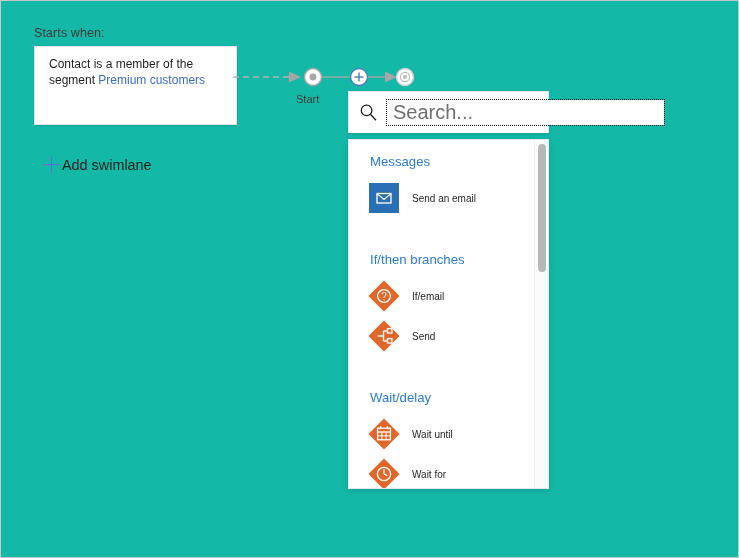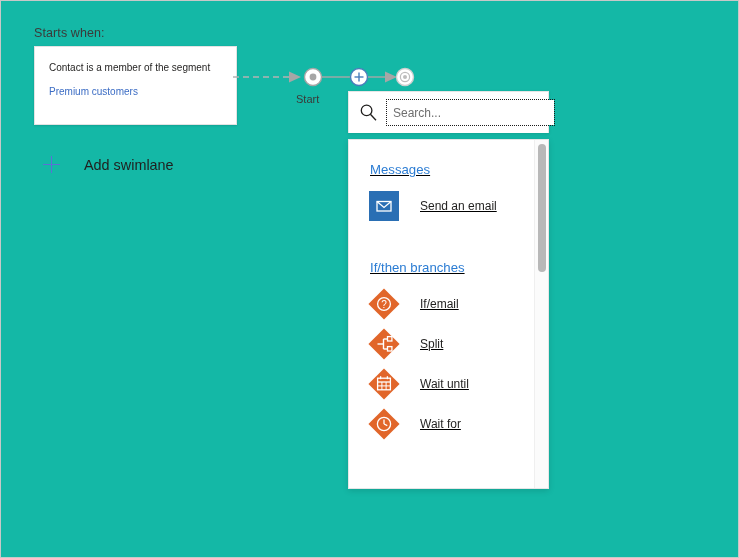--- a/index.html
+++ b/index.html
@@ -41,36 +41,36 @@
     box-sizing: border-box;
     background: #ffffff;
     border: 1px solid #e3e3e3;
     box-shadow: 0 1px 2px rgba(0,0,0,0.10), 0 0 1px rgba(0,0,0,0.08);
   }
   .trigger-text {
     position: absolute;
     left: 14px;
     top: 9px;
     right: 9px;
-    font-size: 10px;
-    line-height: 24px;
+    font-size: 12px;
+    line-height: 16px;
     color: #201f1e;
   }
   .trigger-text .seg-link {
     color: #3b6cc4;
   }
 
   
   .add-swimlane {
     position: absolute;
     left: 42px;
     top: 155px;
     display: flex;
     align-items: center;
-    gap: 24px;
+    gap: 2px;
     cursor: pointer;
     user-select: none;
   }
   .add-swimlane .plus-glyph {
     width: 17px;
     height: 17px;
     position: relative;
     flex: 0 0 auto;
   }
   .add-swimlane .plus-glyph::before,
@@ -131,21 +131,21 @@
   .search-input {
     flex: 1 1 auto;
     height: 25px;
     margin-right: 10px;
     box-sizing: border-box;
     border: none;
     outline: 1px dotted #1b1b1b;
     outline-offset: 0;
     background: #ffffff;
     font-family: "Liberation Sans", sans-serif;
-    font-size: 12px;
+    font-size: 20px;
     color: #201f1e;
     padding: 0 6px;
   }
   .search-input::placeholder {
     color: #6f6f6f;
     opacity: 1;
   }
 
   .picker-panel {
     position: absolute;
@@ -159,22 +159,21 @@
     box-shadow: 0 2px 6px rgba(0,0,0,0.13);
     overflow: hidden;
     z-index: 3;
   }
   .picker-list {
     position: absolute;
     left: 0;
     top: 0;
     right: 14px;
     bottom: 0;
-    padding: 20px 0 0 0;
-    text-decoration: underline;
+    padding: 12px 0 0 0;
   }
   .section-header {
     font-size: 13.2px;
     color: #2b7cd3;
     padding: 0 0 0 21px;
     margin: 0 0 6px 0;
     line-height: 20px;
   }
   .section-header.spaced { margin-top: 32px; }
 
@@ -188,23 +187,23 @@
   }
   .picker-item .item-icon {
     width: 36px;
     height: 36px;
     flex: 0 0 auto;
     display: flex;
     align-items: center;
     justify-content: center;
   }
   .picker-item .item-label {
-    font-size: 12px;
+    font-size: 10px;
     color: #201f1e;
-    margin-left: 18px;
+    margin-left: 10px;
     white-space: nowrap;
   }
 
   
   .picker-scrollbar {
     position: absolute;
     right: 0;
     top: 0;
     width: 14px;
     height: 100%;
@@ -306,23 +305,24 @@
           <svg width="36" height="36" viewBox="0 0 36 36">
             <rect x="18" y="2.4" width="22" height="22" fill="#e1662a" transform="rotate(45 18 2.4)"></rect>
             <line x1="11.5" y1="18" x2="17.5" y2="18" stroke="#ffffff" stroke-width="1.4"></line>
             <line x1="17.5" y1="13" x2="17.5" y2="23" stroke="#ffffff" stroke-width="1.4"></line>
             <line x1="17.5" y1="13" x2="21.5" y2="13" stroke="#ffffff" stroke-width="1.4"></line>
             <line x1="17.5" y1="23" x2="21.5" y2="23" stroke="#ffffff" stroke-width="1.4"></line>
             <rect x="21.5" y="10.6" width="4.4" height="4.4" fill="none" stroke="#ffffff" stroke-width="1.3"></rect>
             <rect x="21.5" y="20.6" width="4.4" height="4.4" fill="none" stroke="#ffffff" stroke-width="1.3"></rect>
           </svg>
         </span>
-        <span class="item-label">Split</span>
-      </div>
-
+        <span class="item-label">Send</span>
+      </div>
+
+      <div class="section-header spaced">Wait/delay</div>
 
       <div class="picker-item">
         <span class="item-icon">
           <svg width="36" height="36" viewBox="0 0 36 36">
             <rect x="18" y="2.4" width="22" height="22" fill="#e1662a" transform="rotate(45 18 2.4)"></rect>
             <rect x="11.6" y="12.2" width="12.8" height="11.6" fill="none" stroke="#ffffff" stroke-width="1.3"></rect>
             <line x1="11.6" y1="16" x2="24.4" y2="16" stroke="#ffffff" stroke-width="1.3"></line>
             <line x1="15.9" y1="16" x2="15.9" y2="23.8" stroke="#ffffff" stroke-width="1"></line>
             <line x1="20.1" y1="16" x2="20.1" y2="23.8" stroke="#ffffff" stroke-width="1"></line>
             <line x1="11.6" y1="19.9" x2="24.4" y2="19.9" stroke="#ffffff" stroke-width="1"></line>

